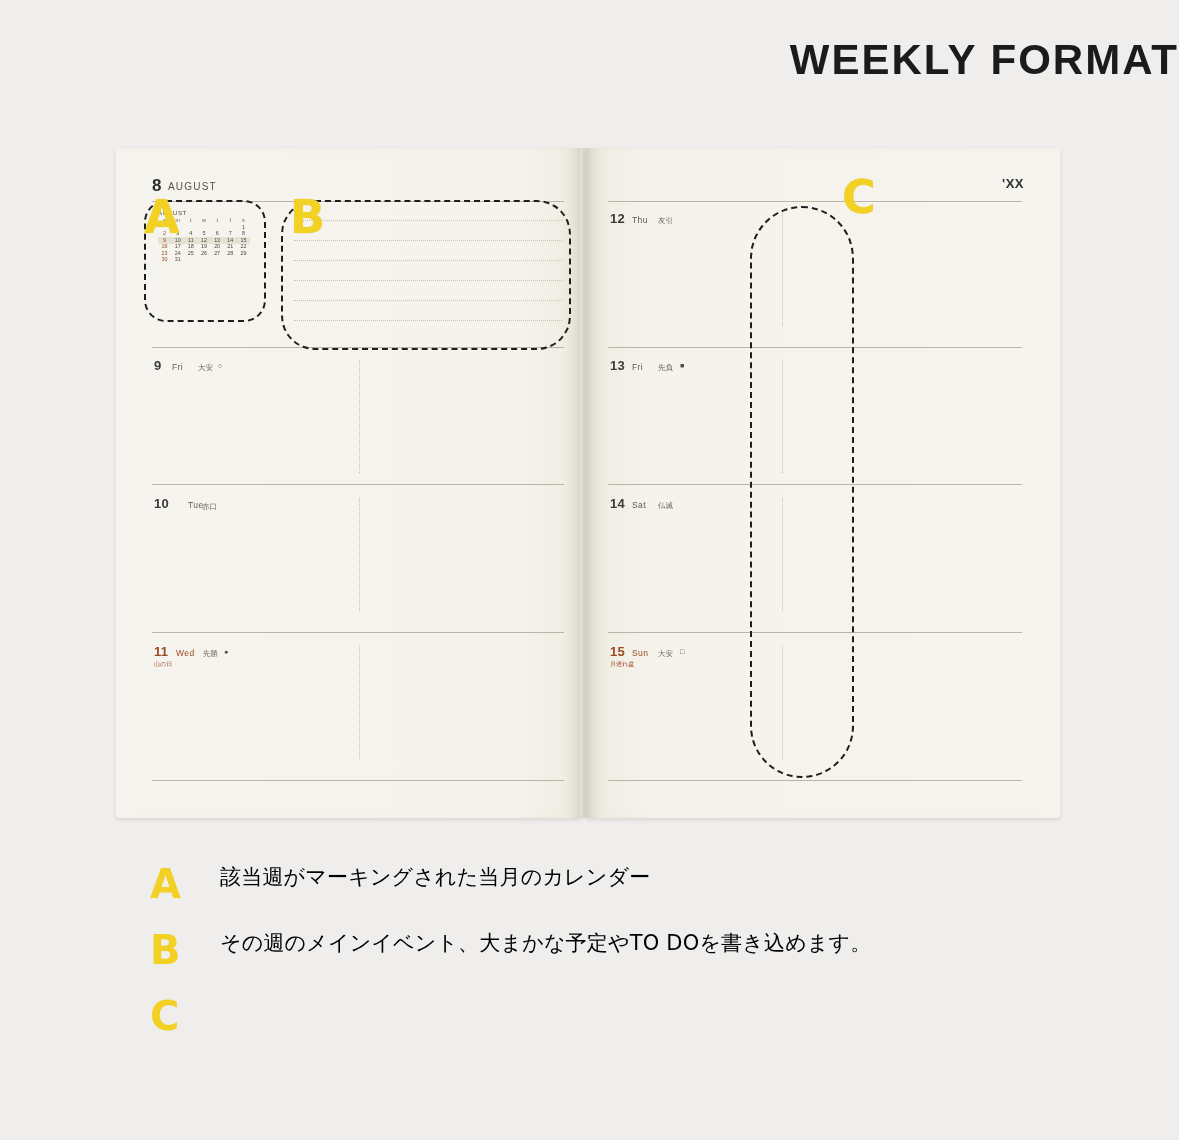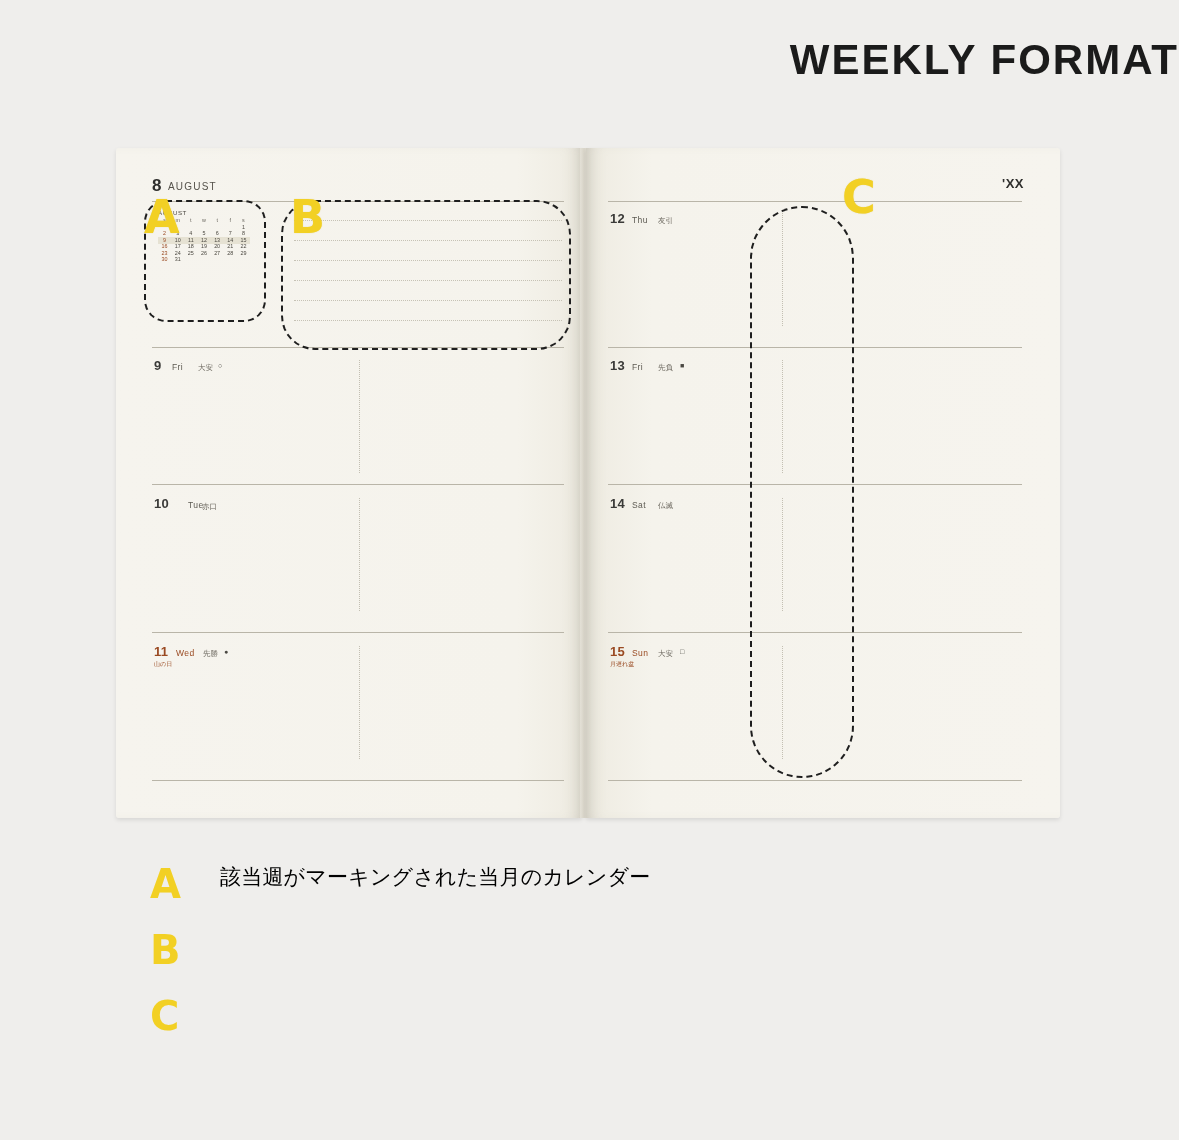--- a/index.html
+++ b/index.html
@@ -407,20 +407,21 @@
   <div class="legend-row">
     <div class="legend-letter">A</div>
     <div class="legend-text">
       <div>該当週がマーキングされた当月のカレンダー</div>
     </div>
   </div>
 
   <div class="legend-row">
     <div class="legend-letter">B</div>
     <div class="legend-text">
+      <div>その週のメインイベント、大まかな予定やTO DOを書き込めます。</div>
     </div>
   </div>
 
   <div class="legend-row">
     <div class="legend-letter">C</div>
   </div>
 
 </div>
 
 </body></html>

